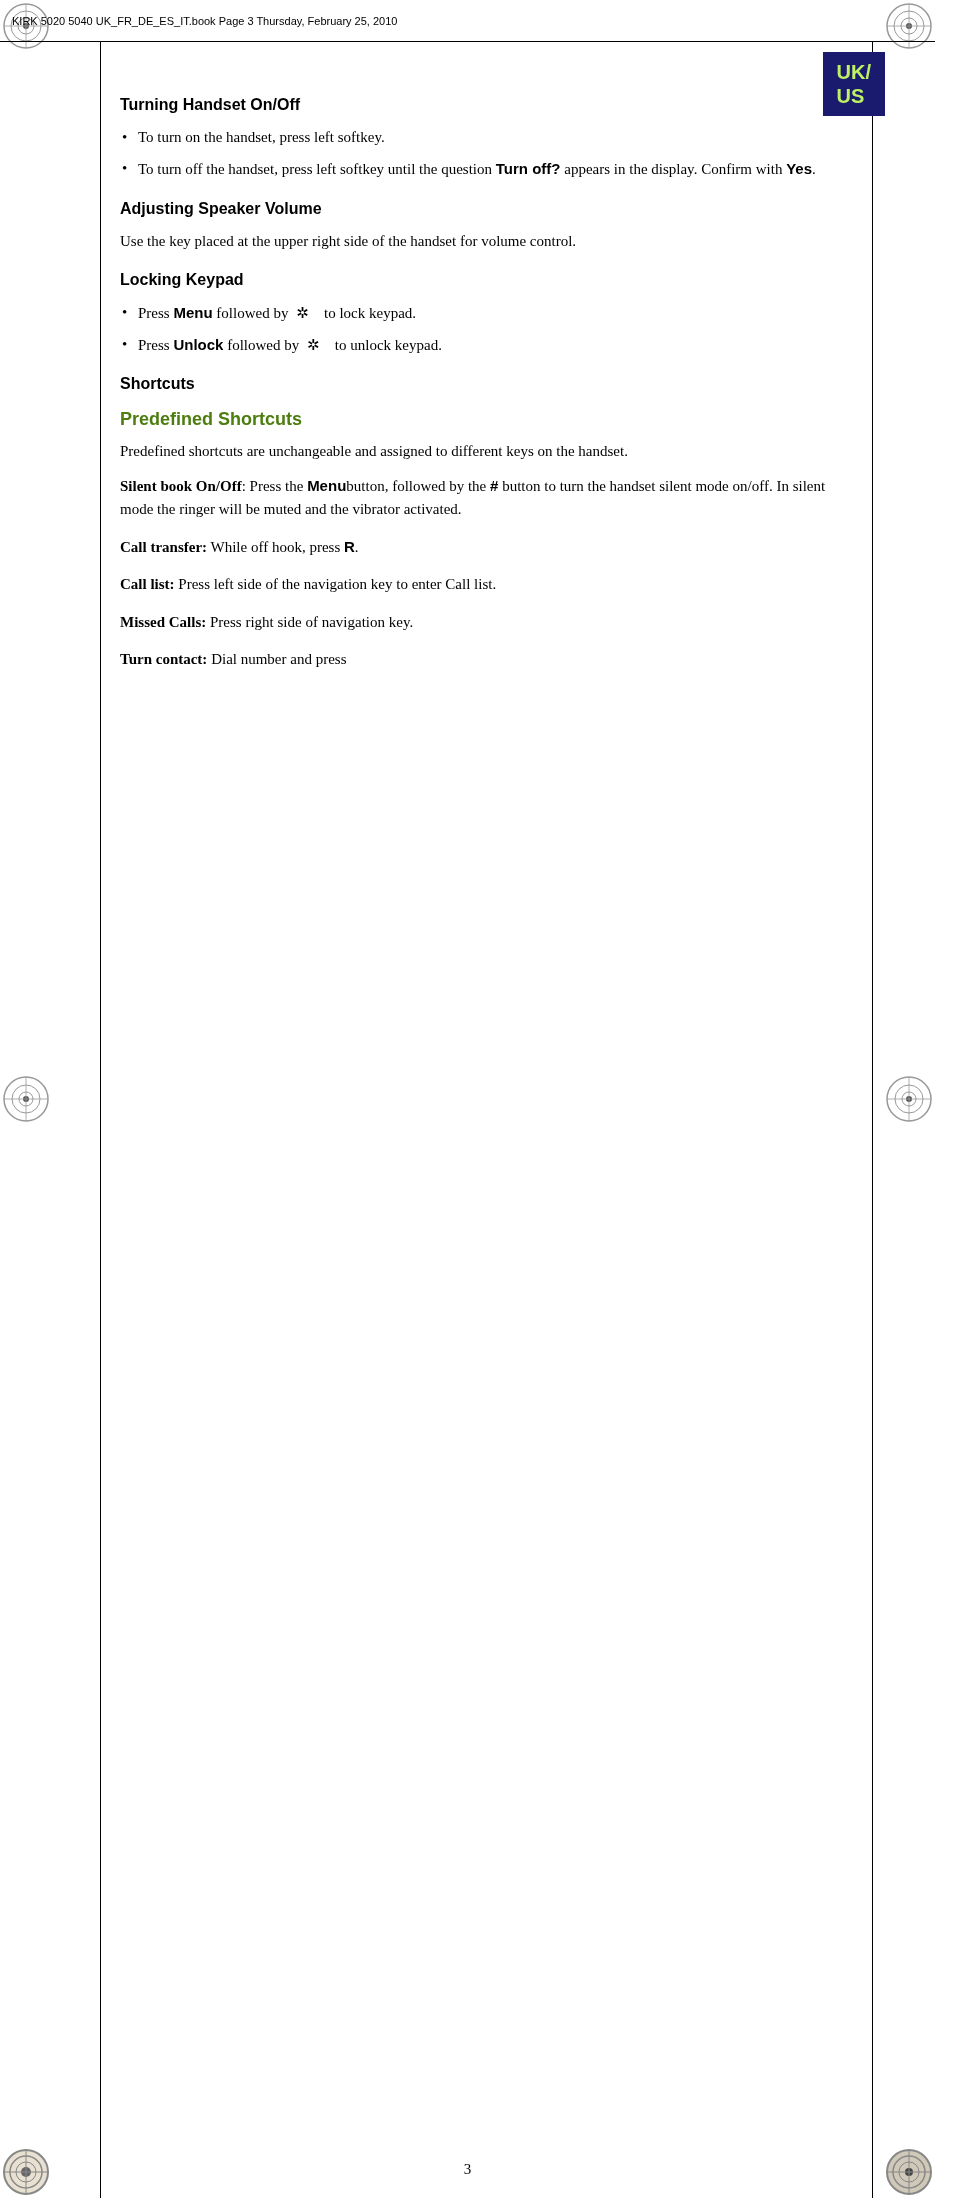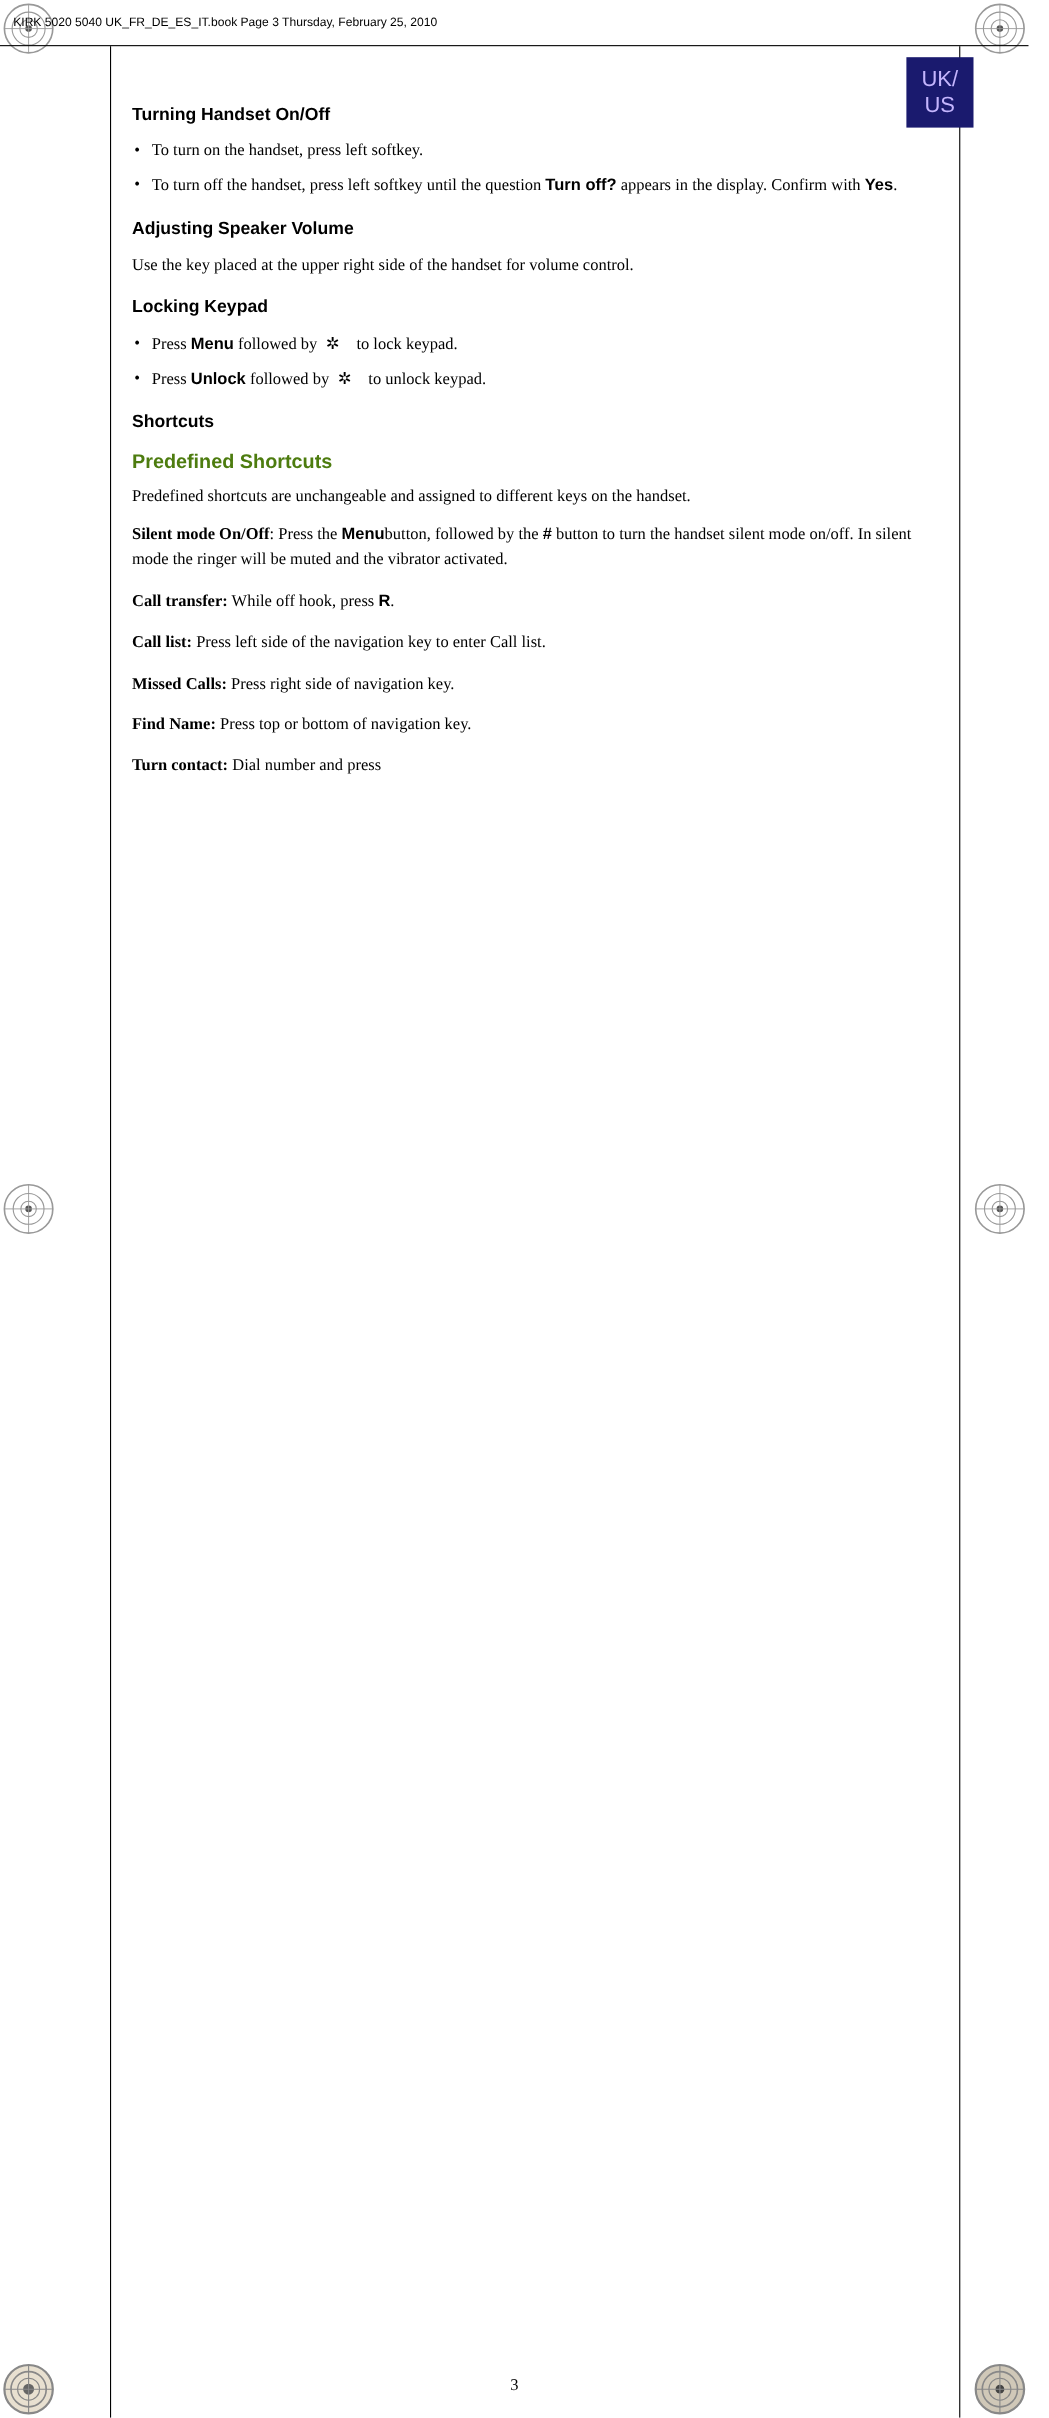--- a/index.html
+++ b/index.html
@@ -63,27 +63,27 @@
       right: 80px;
       padding: 30px 0 60px 0;
     }
 
     
     .uk-us-badge {
       position: absolute;
       top: 52px;
       right: 50px;
       background: #1a1a6e;
-      color: #c4b5fd;
+      color: #bef264;
       font-family: Arial, sans-serif;
-      font-weight: normal;
+      font-weight: bold;
       font-size: 20px;
       padding: 8px 14px;
       line-height: 1.2;
-      text-align: center;
+      text-align: left;
     }
 
     
     .vline-left {
       position: absolute;
       left: 100px;
       top: 42px;
       bottom: 0;
       width: 1px;
       background: #000;
@@ -288,21 +288,21 @@
     </ul>
 
     <h1 class="section-title">Shortcuts</h1>
 
     <h2 class="sub-title">Predefined Shortcuts</h2>
 
     <p>Predefined shortcuts are unchangeable and assigned to different keys on the handset.</p>
 
     <div class="paragraph-entry">
       <p>
-        <span class="entry-label">Silent mode On/Off</span>: Press the <span class="bold-key">Menu</span>button, followed by the <span class="hash-symbol">#</span> button to turn the handset silent mode on/off. In silent mode the ringer will be muted and the vibrator activated.
+        <span class="entry-label">Silent book On/Off</span>: Press the <span class="bold-key">Menu</span>button, followed by the <span class="hash-symbol">#</span> button to turn the handset silent mode on/off. In silent mode the ringer will be muted and the vibrator activated.
       </p>
     </div>
 
     <div class="paragraph-entry">
       <p>
         <span class="entry-label">Call transfer:</span> While off hook, press <span class="bold-key">R</span>.
       </p>
     </div>
 
     <div class="paragraph-entry">
@@ -310,25 +310,20 @@
         <span class="entry-label">Call list:</span> Press left side of the navigation key to enter Call list.
       </p>
     </div>
 
     <div class="paragraph-entry">
       <p>
         <span class="entry-label">Missed Calls:</span> Press right side of navigation key.
       </p>
     </div>
 
-    <div class="paragraph-entry">
-      <p>
-        <span class="entry-label">Find Name:</span> Press top or bottom of navigation key.
-      </p>
-    </div>
 
 
     <div class="paragraph-entry">
       <p>
         <span class="entry-label">Turn contact:</span> Dial number and press
       </p>
     </div>
 
   </div>
 

